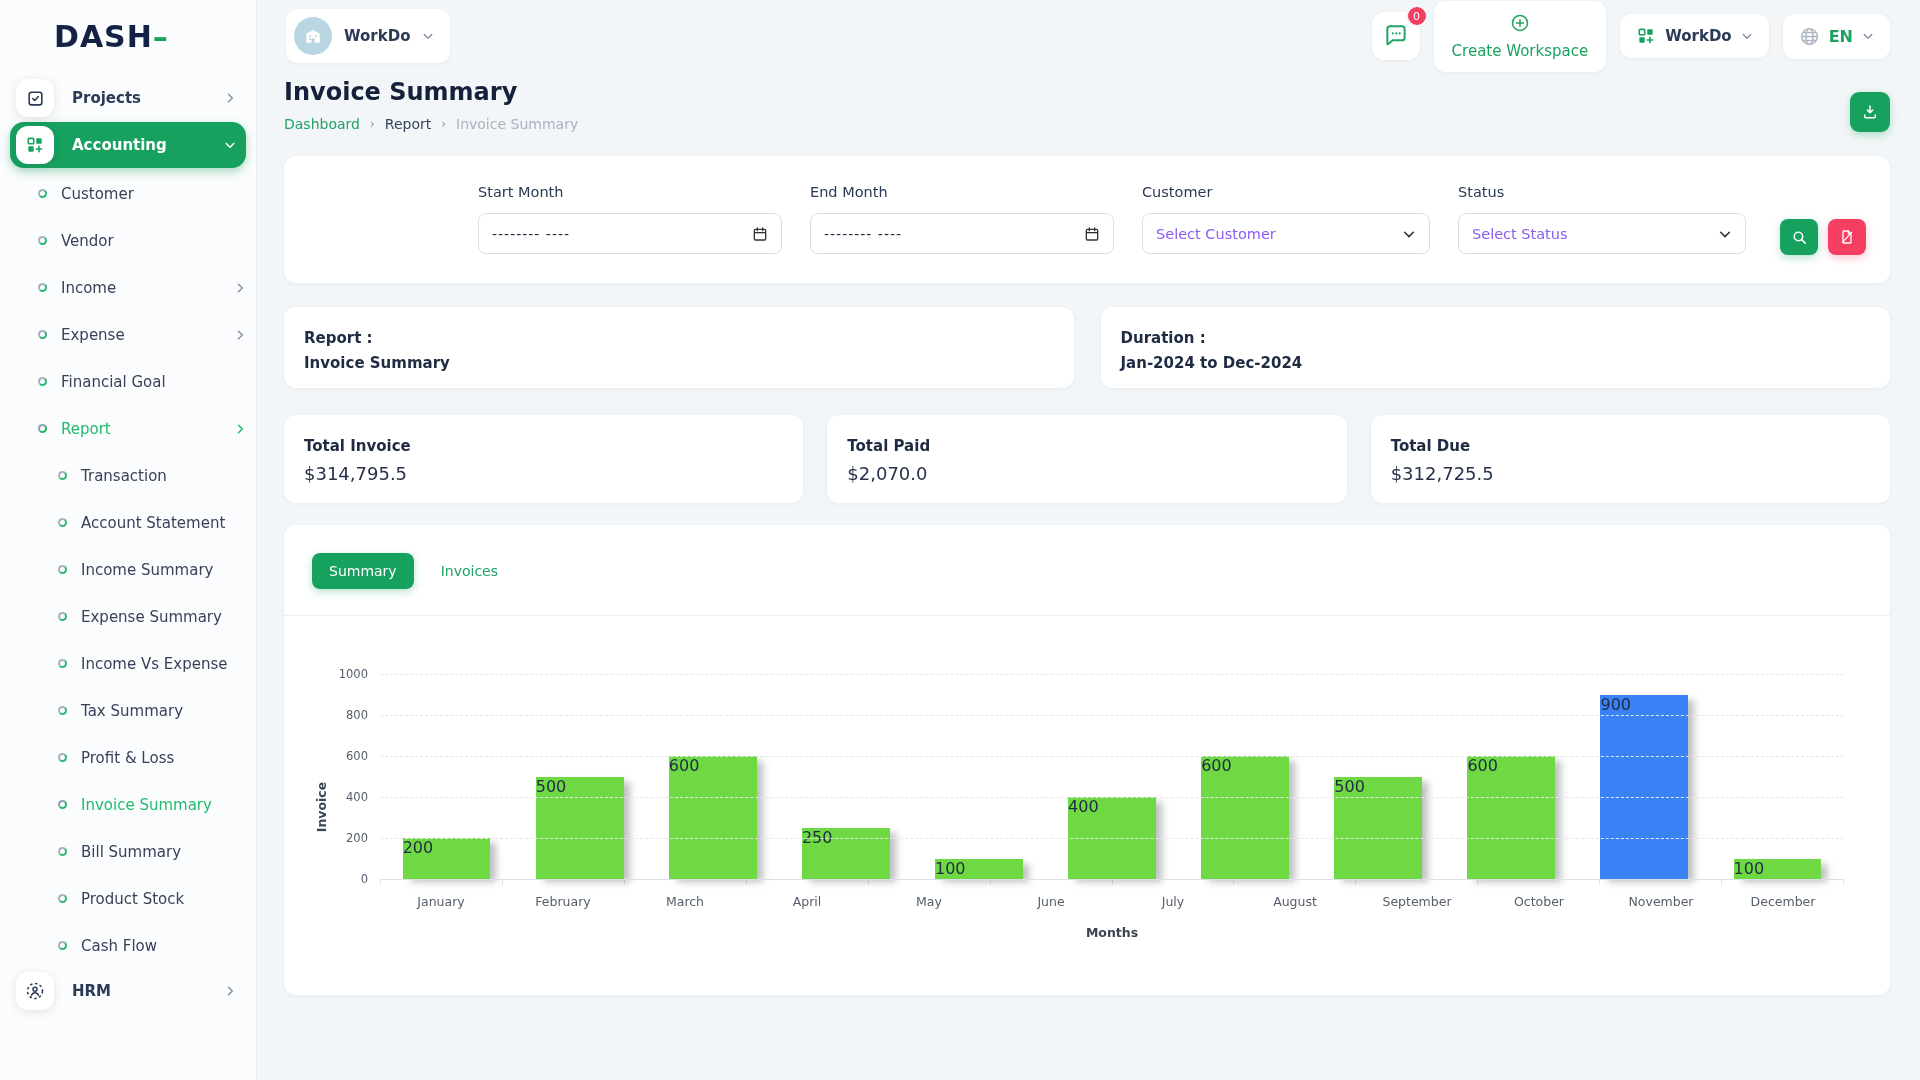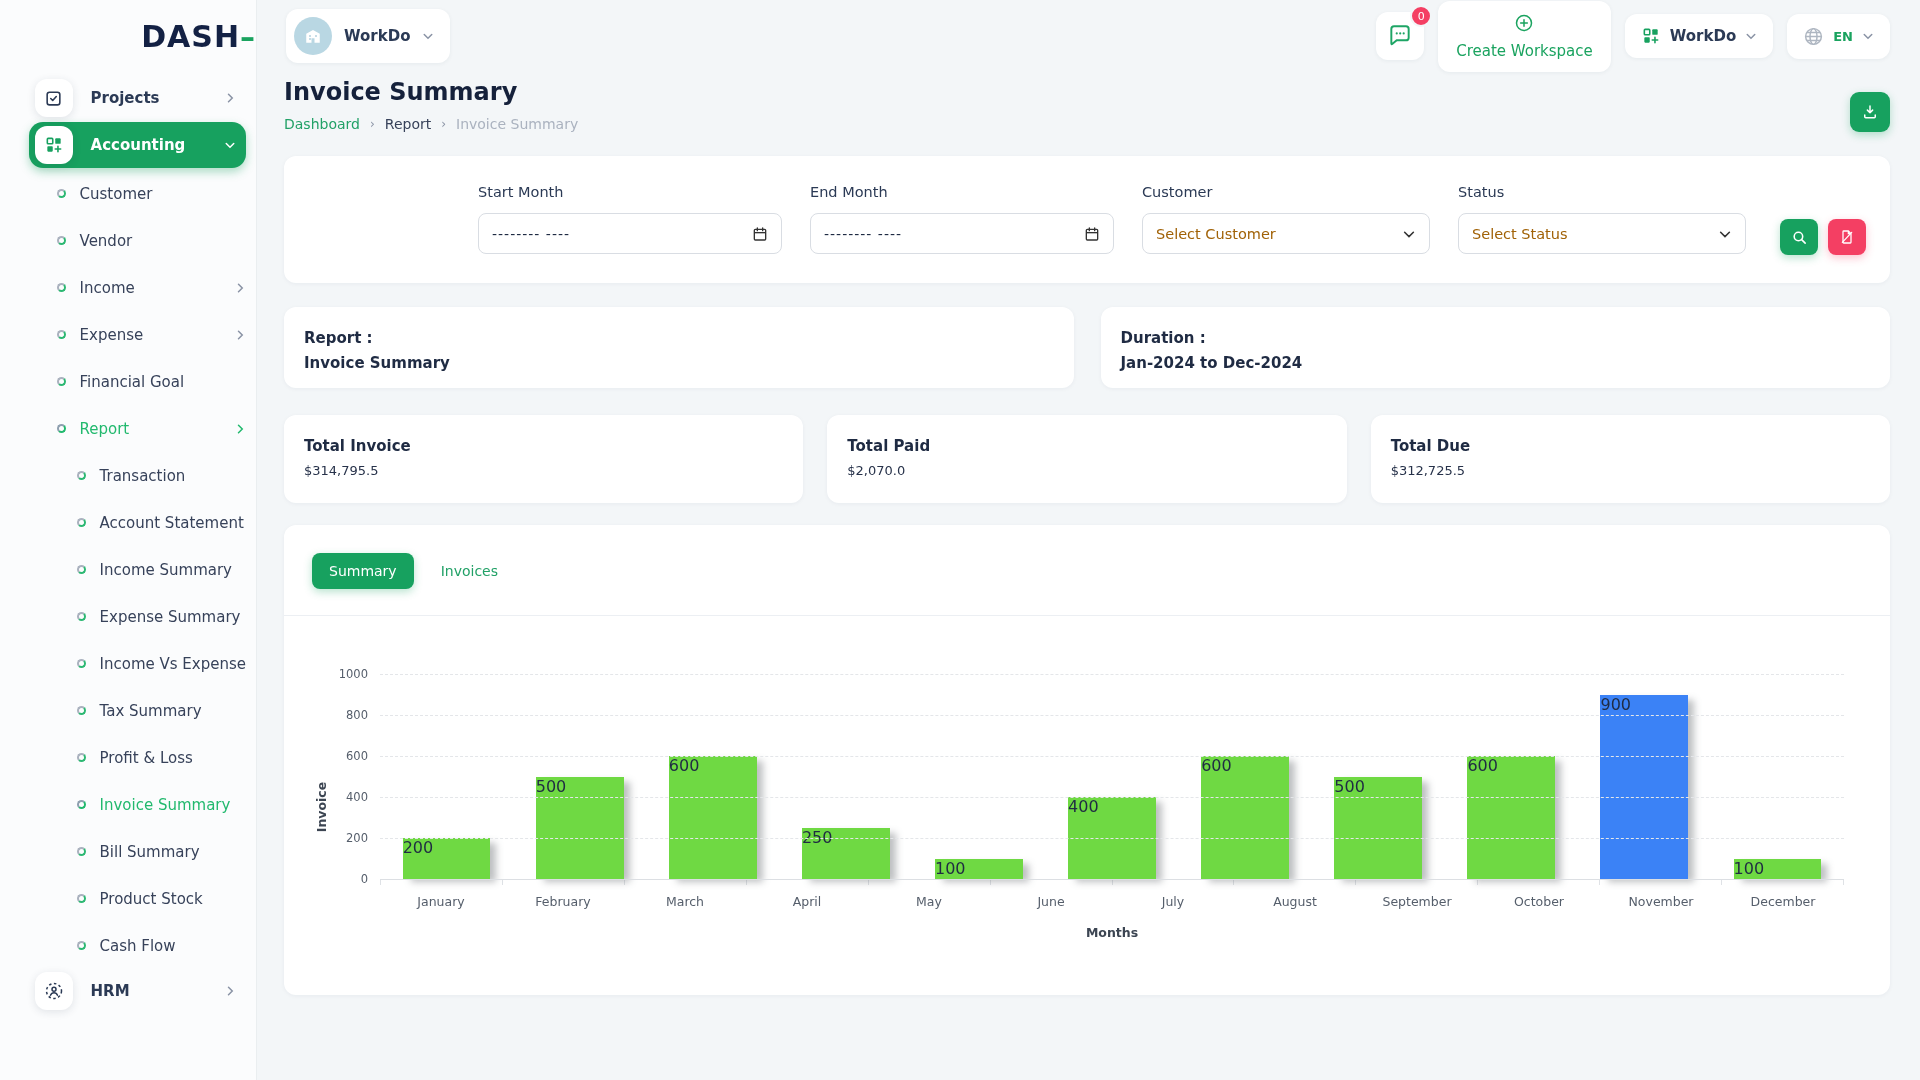--- a/index.html
+++ b/index.html
@@ -1,21 +1,21 @@
 <!DOCTYPE html>
 <html><head>
 <meta charset="utf-8">
 <style>
   * { margin:0; padding:0; box-sizing:border-box; }
   html,body { width:1920px; height:1080px; overflow:hidden; }
   body { font-family:"DejaVu Sans","Liberation Sans",sans-serif; background:#f3f6f8; color:#1f2b43; }
   .app { display:flex; width:100%; height:100%; }
 
   
-  .sidebar { width:256px; min-width:256px; background:#fbfcfd; height:100%; box-shadow:1px 0 0 rgba(20,40,60,.04); display:flex; flex-direction:column;align-items:flex-end; }
+  .sidebar { width:256px; min-width:256px; background:#fbfcfd; height:100%; box-shadow:1px 0 0 rgba(20,40,60,.04); display:flex; flex-direction:column; }
   .logo-row { height:72px; display:flex; align-items:center; padding-left:54px; }
   .logo { font-size:30px; font-weight:bold; letter-spacing:1px; color:#132144; position:relative; }
   .logo .logo-dash { color:#1aa35f; }
   .nav { flex:1; overflow:hidden; padding:4px 10px 0 10px; }
   .nav-section { display:flex; align-items:center; height:44px; padding:0 10px 0 6px; cursor:pointer; border-radius:14px; margin-bottom:2px; color:#2b3a55; font-size:15px; }
   .nav-section .boxicon { width:38px; height:38px; background:#fff; border-radius:12px; box-shadow:0 2px 8px rgba(30,50,70,.12); display:flex; align-items:center; justify-content:center; margin-right:18px; }
   .nav-section.active { background:#17a15f; color:#fff; box-shadow:0 4px 10px rgba(23,161,95,.35); height:46px; }
   .nav-section .sec-label { flex:1; font-weight:600; }
   .nav-section.active .sec-label { font-weight:700; }
   .chev { color:#8a93a5; font-size:13px; }
@@ -33,56 +33,56 @@
   .topbar { height:72px; display:flex; align-items:center; padding:0 30px; gap:12px; }
   .pill { background:#fff; border-radius:12px; box-shadow:0 1px 4px rgba(25,45,70,.06); display:flex; align-items:center; cursor:pointer; }
   .ws-pill { padding:8px 16px 8px 8px; gap:12px; }
   .ws-avatar { width:38px; height:38px; border-radius:50%; background:#b9d7e3; display:flex; align-items:center; justify-content:center; }
   .ws-name { font-size:15px; font-weight:600; color:#2b3a55; }
   .top-right { margin-left:auto; display:flex; align-items:center; gap:14px; }
   .icon-btn { width:48px; height:48px; border-radius:12px; position:relative; justify-content:center; }
   .badge { position:absolute; top:-7px; right:-8px; min-width:22px; height:22px; border-radius:50%; background:#f43f63; color:#fff; font-size:11px; display:flex; align-items:center; justify-content:center; border:2px solid #f3f6f8; }
   .cw-pill { padding:12px 18px; gap:9px; color:#1aa35f; font-size:15px; font-weight:500;flex-direction:column; }
   .co-pill { padding:12px 16px; gap:9px; font-size:15px; font-weight:600; color:#2b3a55; }
-  .lang-pill { padding:12px 16px; gap:9px; font-size:13px; font-weight:700; color:#1aa35f; }
+  .lang-pill { padding:12px 16px; gap:9px; font-size:16px; font-weight:700; color:#1aa35f; }
 
   .content { flex:1; padding:6px 30px 0 28px; overflow:hidden; }
   .page-head { display:flex; align-items:flex-start; }
   .page-title { font-size:24px; font-weight:700; color:#15213b; }
   .breadcrumb { margin-top:10px; font-size:14px; display:flex; gap:10px; align-items:center; color:#9aa3b2; }
   .breadcrumb a { color:#22a167; text-decoration:none; cursor:pointer; }
   .breadcrumb .bc-current { color:#aab2bf; }
   .breadcrumb .bc-sep { color:#8a93a5; font-size:12px; }
   .bc-report { color:#37425a; cursor:pointer; }
   .dl-btn { margin-left:auto; width:40px; height:40px; border-radius:9px; background:#17a15f; border:none; display:flex; align-items:center; justify-content:center; cursor:pointer; box-shadow:0 3px 8px rgba(23,161,95,.3); margin-top:14px; }
 
   .card { background:#fff; border-radius:12px; box-shadow:0 1px 4px rgba(25,45,70,.05); }
 
   
   .filter-card { margin-top:24px; padding:28px 28px 28px 194px; display:flex; gap:28px; align-items:flex-start; }
   .f-group { display:flex; flex-direction:column; }
   .f-label { font-size:14.5px; color:#2b3a55; margin-bottom:13px; }
   .f-input { width:304px; height:41px; border:1px solid #d9dde3; border-radius:8px; display:flex; align-items:center; padding:0 13px; font-size:14px; color:#1f2b43; background:#fff; cursor:text; }
   .f-input .dashes { flex:1; letter-spacing:1px; }
-  .f-select { width:288px; height:41px; border:1px solid #d9dde3; border-radius:8px; display:flex; align-items:center; padding:0 13px; font-size:14.5px; color:#a16207; background:#fff; cursor:pointer; }
+  .f-select { width:288px; height:41px; border:1px solid #d9dde3; border-radius:8px; display:flex; align-items:center; padding:0 13px; font-size:14.5px; color:#8b5cf6; background:#fff; cursor:pointer; }
   .f-select span { flex:1; }
   .f-btns { display:flex; gap:10px; margin-top:35px; margin-left:6px; }
   .sq-btn { width:38px; height:36px; border:none; border-radius:8px; display:flex; align-items:center; justify-content:center; cursor:pointer; }
   .sq-btn.search { background:#17a15f; box-shadow:0 3px 8px rgba(23,161,95,.3); }
   .sq-btn.reset { background:#f43f63; box-shadow:0 3px 8px rgba(244,63,99,.3); }
 
   .two-col { margin-top:24px; display:flex; gap:27px; }
   .info-card { flex:1; padding:22px 20px; height:81px; }
   .info-card .l1 { font-size:15px; font-weight:700; color:#1f2b43; }
   .info-card .l2 { font-size:15px; font-weight:700; color:#1f2b43; margin-top:7px; }
 
   .stats-row { margin-top:27px; display:flex; gap:24px; }
   .stat-card { flex:1; padding:22px 20px; height:88px; }
   .stat-card .s-label { font-size:15px; font-weight:700; color:#1f2b43; }
-  .stat-card .s-value { font-size:13px; color:#27324a; margin-top:8px; }
+  .stat-card .s-value { font-size:18px; color:#27324a; margin-top:8px; }
 
   
   .chart-card { margin-top:22px; height:470px; padding:0; }
   .tabs-row { padding:28px 28px 0 28px; display:flex; gap:10px; align-items:center; }
   .tab { font-size:14px; border-radius:8px; padding:10px 17px; cursor:pointer; }
   .tab.active { background:#17a15f; color:#fff; box-shadow:0 3px 8px rgba(23,161,95,.3); }
   .tab.plain { color:#22a167; }
   .card-divider { border:none; border-top:1px solid #eceff3; margin-top:26px; }
 
   .chart-wrap { position:relative; margin:58px 46px 0 96px; }

